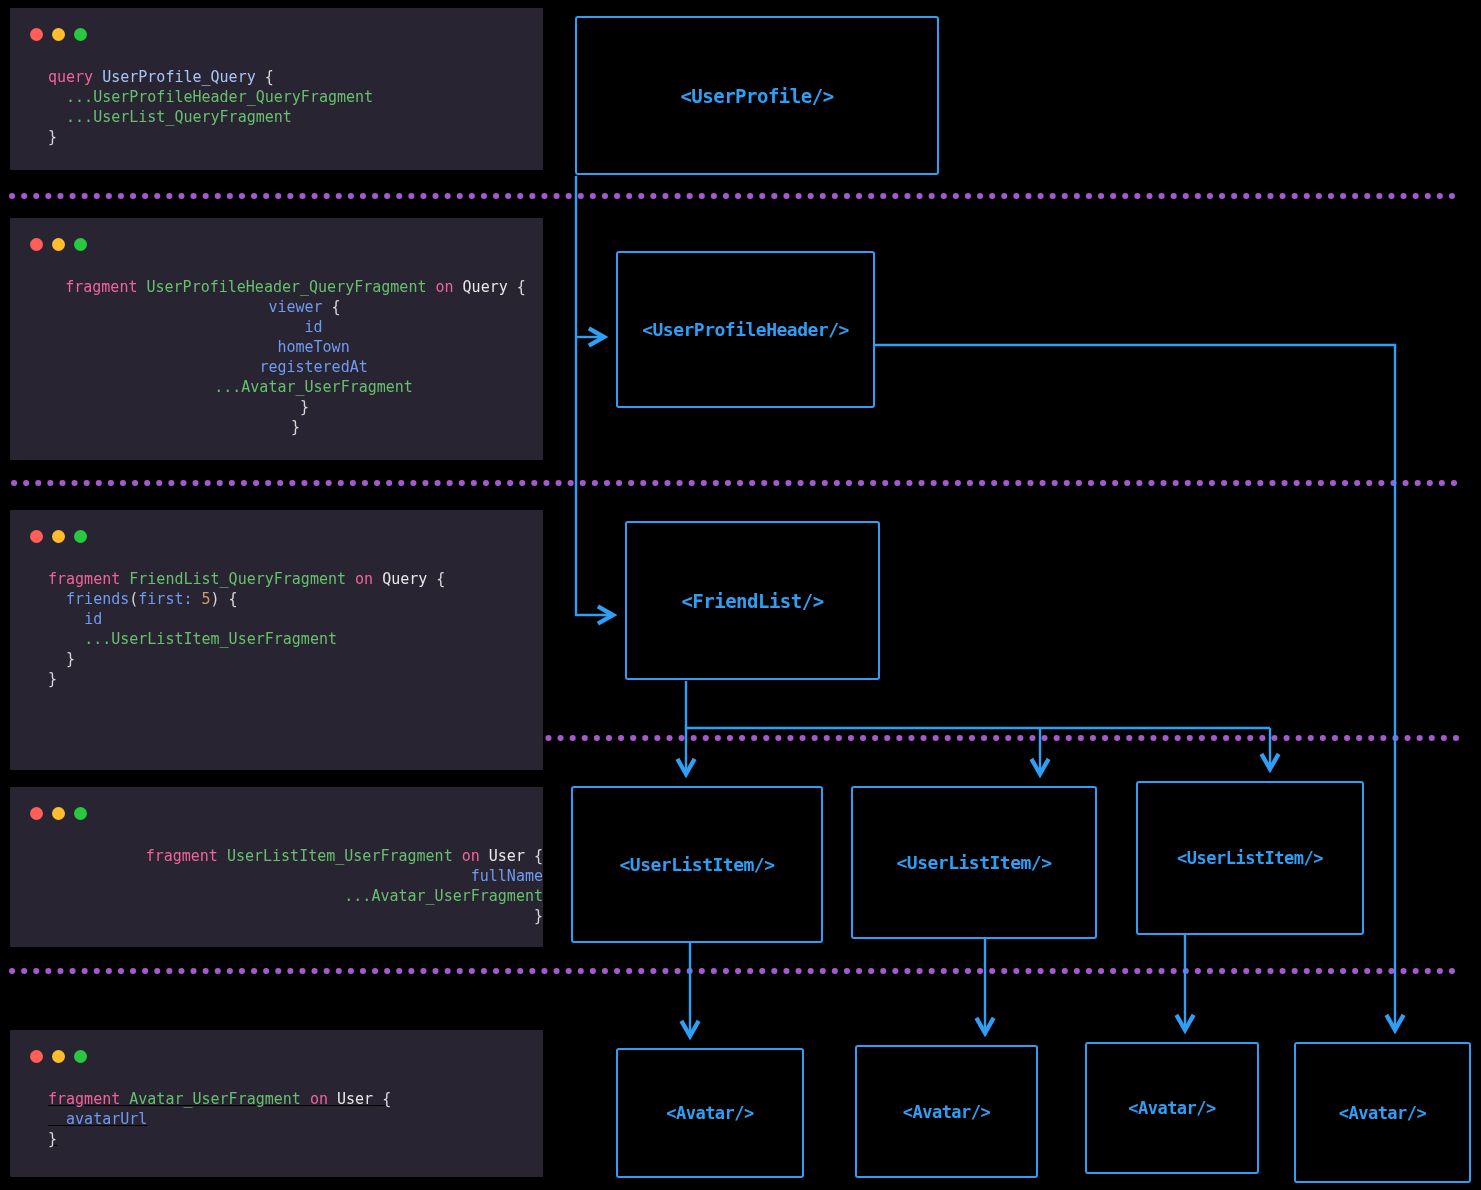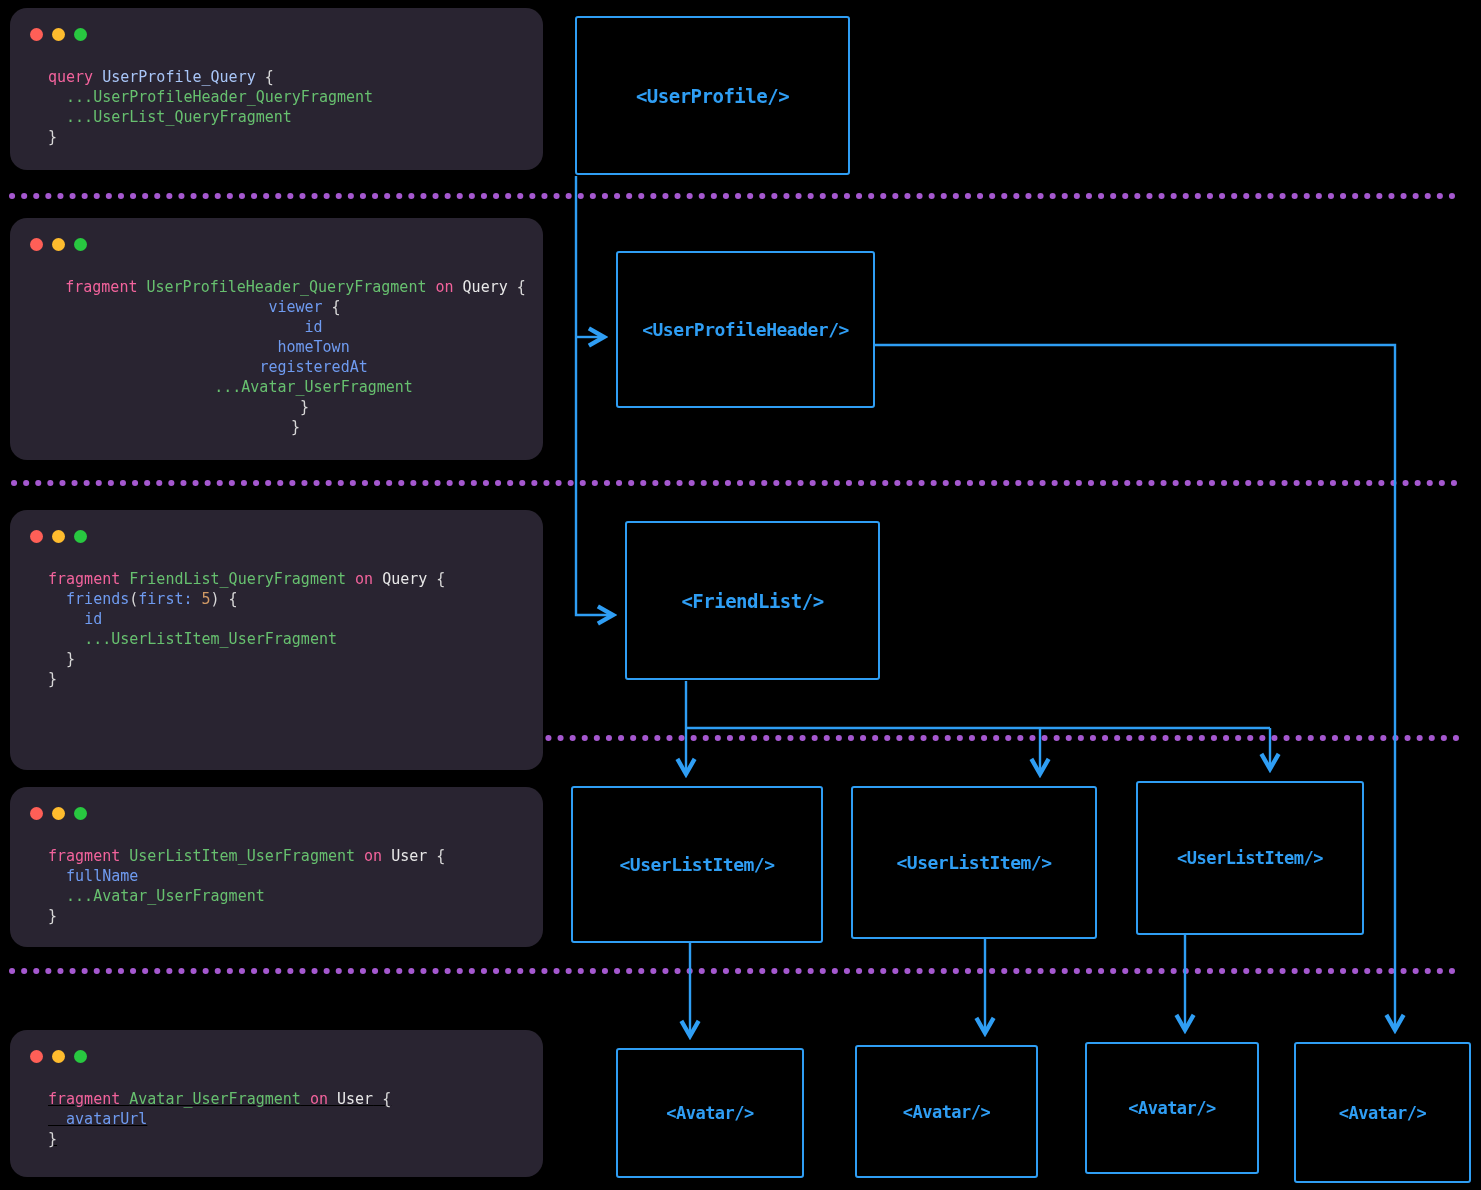--- a/index.html
+++ b/index.html
@@ -31,21 +31,21 @@
     stroke-width: 2.4;
     fill: none;
   }
   #arrowhead path { stroke: var(--accent-blue, #2f9ef4); fill: none; }
 
   .panel {
     position: absolute;
     left: 10px;
     width: 533px;
     background: var(--panel-background, #292431);
-    border-radius: 17px;
+    border-radius: 1px;
     padding-top: 20px;
   }
   .traffic { display: flex; gap: 9px; margin-left: 20px; height: 13px; }
   .dot { width: 13px; height: 13px; border-radius: 50%; }
   .dot-red    { background: var(--traffic-red, #ff5f57); }
   .dot-yellow { background: var(--traffic-yellow, #febc2e); }
   .dot-green  { background: var(--traffic-green, #28c840); }
   .code {
     margin: 26px 0 0 38px;
     font-size: 15px;
@@ -124,39 +124,39 @@
 
   <section class="panel" style="top:510px;height:260px;">
     <div class="traffic">
       <span class="dot dot-red"></span>
       <span class="dot dot-yellow"></span>
       <span class="dot dot-green"></span>
     </div>
     <div class="code"><div class="code-line"><span class="tok-kw">fragment </span><span class="tok-frag">FriendList_QueryFragment</span><span class="tok-kw"> on </span><span class="tok-type">Query</span><span class="tok-plain"> {</span></div><div class="code-line"><span class="tok-plain">  </span><span class="tok-field">friends</span><span class="tok-plain">(</span><span class="tok-field">first:</span><span class="tok-plain"> </span><span class="tok-num">5</span><span class="tok-plain">) {</span></div><div class="code-line"><span class="tok-plain">    </span><span class="tok-field">id</span></div><div class="code-line"><span class="tok-plain">    </span><span class="tok-frag">...UserListItem_UserFragment</span></div><div class="code-line"><span class="tok-plain">  }</span></div><div class="code-line"><span class="tok-plain">}</span></div></div>
   </section>
 
-  <section class="panel" style="top:787px;height:160px;">
+  <section class="panel" style="top:787px;height:160px;text-align:right;">
     <div class="traffic">
       <span class="dot dot-red"></span>
       <span class="dot dot-yellow"></span>
       <span class="dot dot-green"></span>
     </div>
     <div class="code"><div class="code-line"><span class="tok-kw">fragment </span><span class="tok-frag">UserListItem_UserFragment</span><span class="tok-kw"> on </span><span class="tok-type">User</span><span class="tok-plain"> {</span></div><div class="code-line"><span class="tok-plain">  </span><span class="tok-field">fullName</span></div><div class="code-line"><span class="tok-plain">  </span><span class="tok-frag">...Avatar_UserFragment</span></div><div class="code-line"><span class="tok-plain">}</span></div></div>
   </section>
 
   <section class="panel" style="top:1030px;height:147px;text-decoration:underline;">
     <div class="traffic">
       <span class="dot dot-red"></span>
       <span class="dot dot-yellow"></span>
       <span class="dot dot-green"></span>
     </div>
     <div class="code"><div class="code-line"><span class="tok-kw">fragment </span><span class="tok-frag">Avatar_UserFragment</span><span class="tok-kw"> on </span><span class="tok-type">User</span><span class="tok-plain"> {</span></div><div class="code-line"><span class="tok-plain">  </span><span class="tok-field">avatarUrl</span></div><div class="code-line"><span class="tok-plain">}</span></div></div>
   </section>
 
-  <div class="node" style="left:575px;top:16px;width:275px;height:159px;font-size:19px;">
+  <div class="node" style="left:575px;top:16px;width:364px;height:159px;font-size:19px;">
     <span>&lt;UserProfile/&gt;</span>
   </div>
   <div class="node" style="left:625px;top:521px;width:255px;height:159px;font-size:19px;">
     <span>&lt;FriendList/&gt;</span>
   </div>
   <div class="node" style="left:616px;top:251px;width:259px;height:157px;font-size:18px;">
     <span>&lt;UserProfileHeader/&gt;</span>
   </div>
   <div class="node" style="left:571px;top:786px;width:252px;height:157px;font-size:18px;">
     <span>&lt;UserListItem/&gt;</span>

